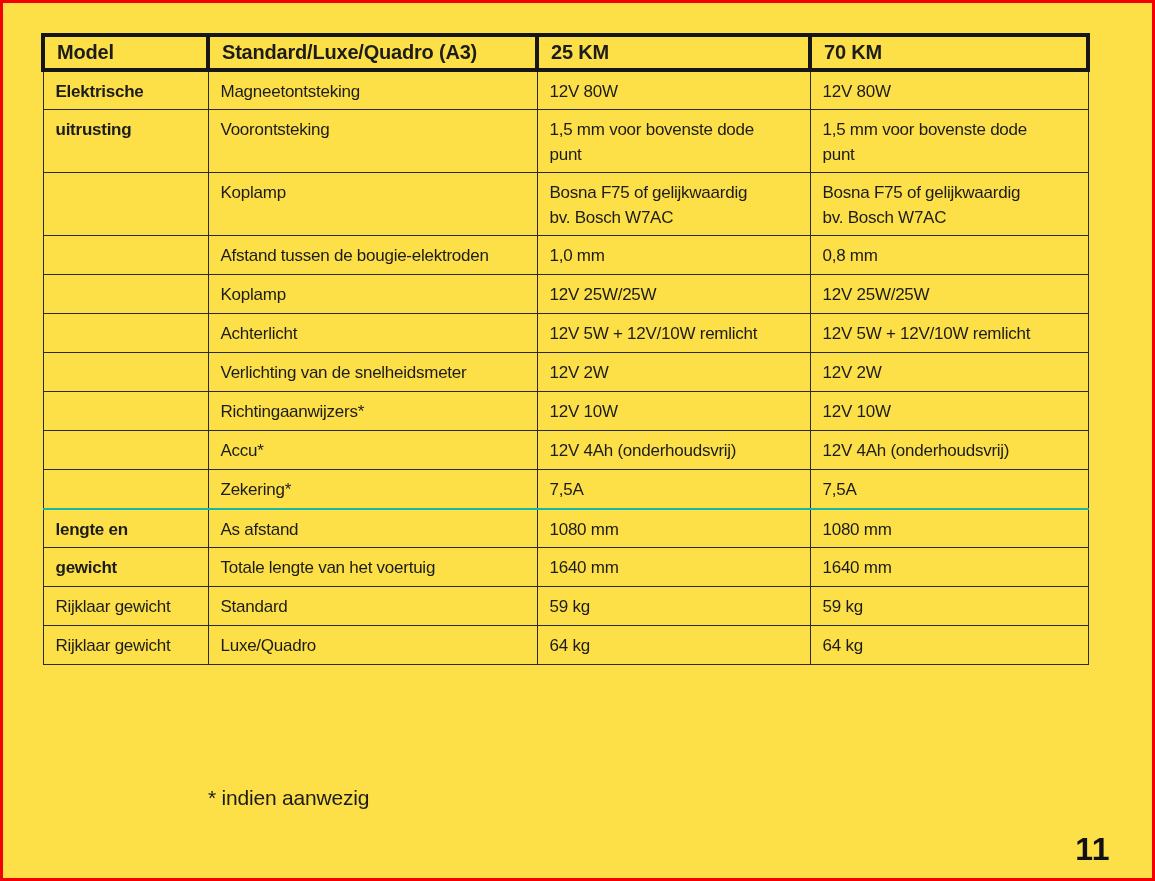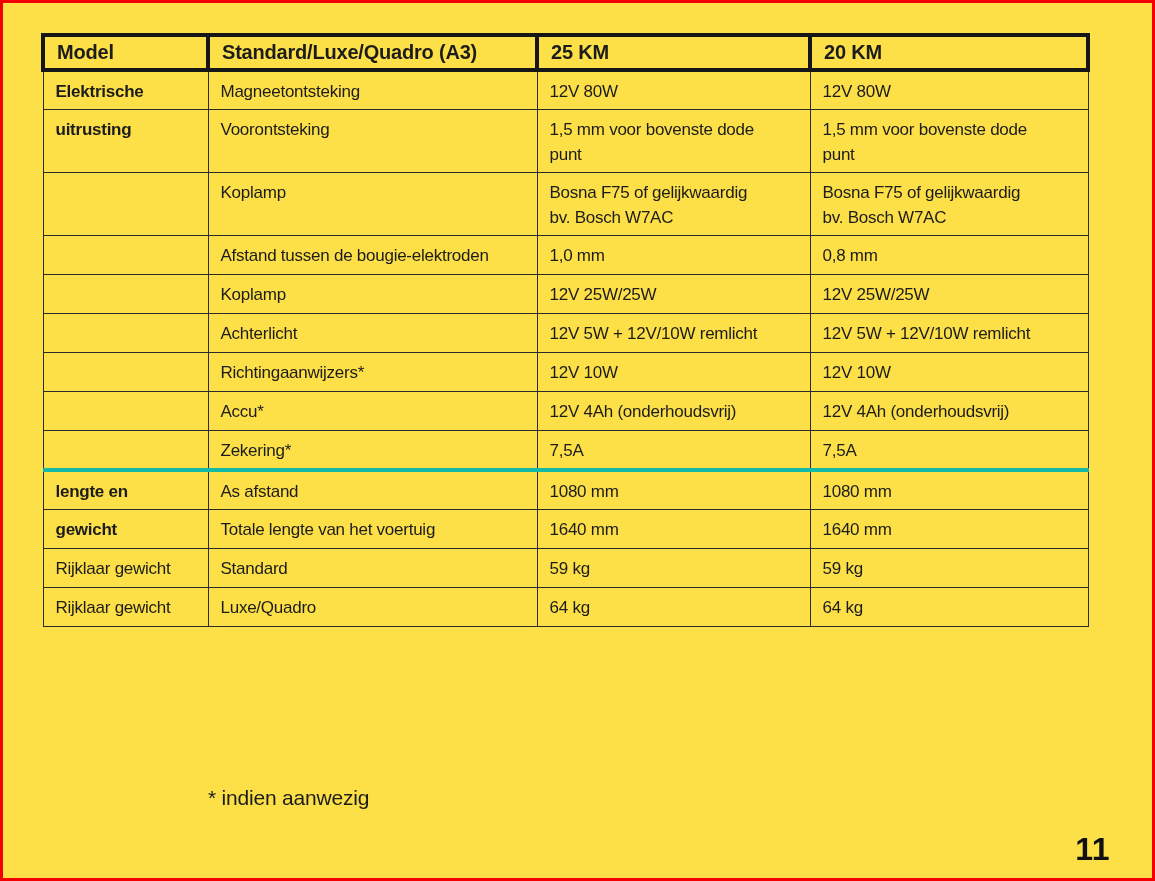--- a/index.html
+++ b/index.html
@@ -48,21 +48,21 @@
     letter-spacing: -0.25px;
     line-height: 25px;
     vertical-align: top;
     padding: 7px 11px 5px 12px;
     white-space: pre-line;
     overflow: hidden;
   }
 
   .spec-table tbody tr { height: 39px; }
 
-  .spec-table tbody tr.section-start td { border-top: 4px solid #14b8a6; }
+  .spec-table tbody tr.section-start td { border-top: 2px solid #14b8a6; }
 
   .spec-table td.bold { font-weight: 700; margin-left: 25px; }
 
   .footnote {
     position: absolute;
     left: 205px;
     top: 783px;
     font-size: 21px;
     letter-spacing: -0.2px;
     color: #1c1c1c;
@@ -88,21 +88,21 @@
       <col class="c1">
         <col class="c2">
         <col class="c3">
         <col class="c4">
     </colgroup>
     <thead>
       <tr id="header-row">
           <th>Model</th>
           <th>Standard/Luxe/Quadro (A3)</th>
           <th>25 KM</th>
-          <th>20 KM</th>
+          <th>70 KM</th>
         </tr>
     </thead>
     <tbody id="table-body">
         <tr>
           <td class="bold">Elektrische</td>
           <td>Magneetontsteking</td>
           <td>12V 80W</td>
           <td>12V 80W</td>
         </tr>
         <tr>
@@ -131,20 +131,26 @@
           <td></td>
           <td>Koplamp</td>
           <td>12V 25W/25W</td>
           <td>12V 25W/25W</td>
         </tr>
         <tr>
           <td></td>
           <td>Achterlicht</td>
           <td>12V 5W + 12V/10W remlicht</td>
           <td>12V 5W + 12V/10W remlicht</td>
+        </tr>
+        <tr>
+          <td></td>
+          <td>Verlichting van de snelheidsmeter</td>
+          <td>12V 2W</td>
+          <td>12V 2W</td>
         </tr>
         <tr>
           <td></td>
           <td>Richtingaanwijzers*</td>
           <td>12V 10W</td>
           <td>12V 10W</td>
         </tr>
         <tr>
           <td></td>
           <td>Accu*</td>

